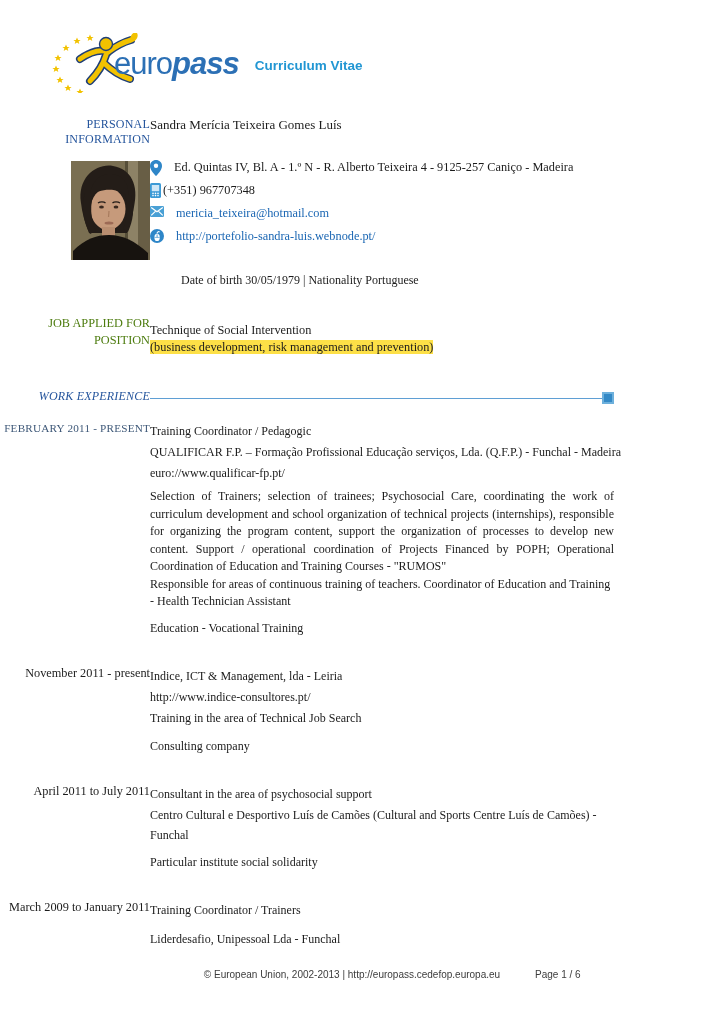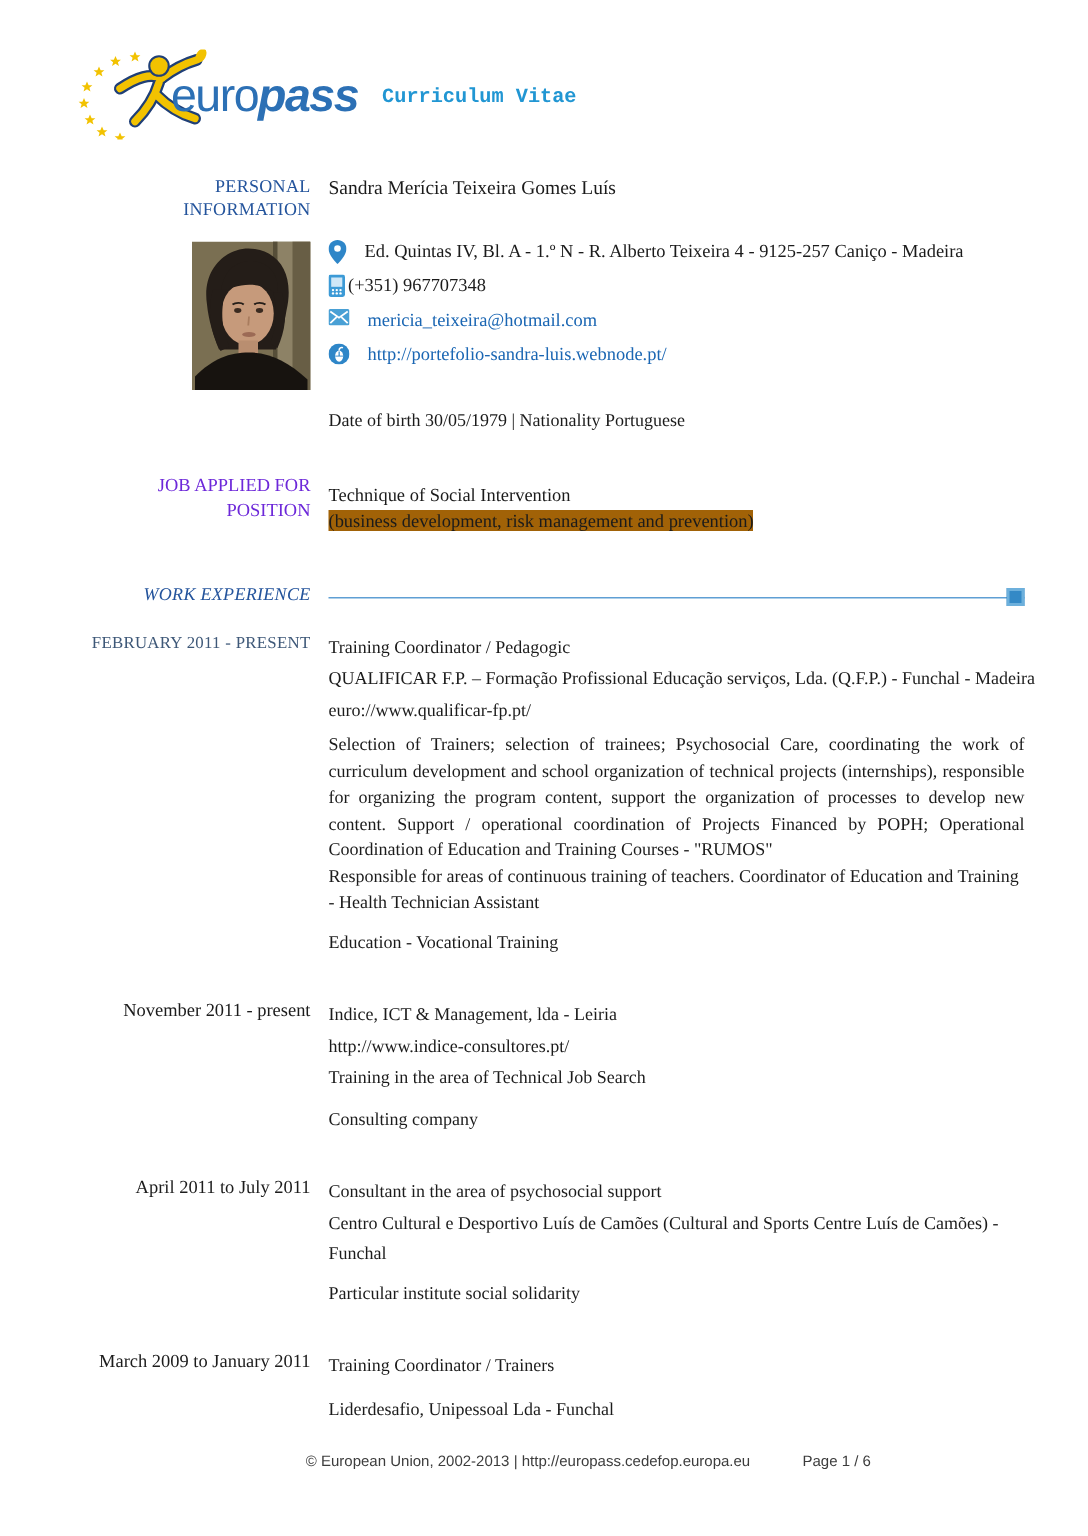--- a/index.html
+++ b/index.html
@@ -6,43 +6,43 @@
   .page{
     width:725px;height:1024px;position:relative;overflow:hidden;background:#fff;
     color:#1b1b1b;font-family:"Liberation Serif",serif;font-size:12px;margin:0 auto;
   }
   
   .hdr{display:flex;align-items:center;padding:33px 16px 0 40px;}
   .logo{display:flex;align-items:center;}
   .logo-text{font-family:"Liberation Sans",sans-serif;font-size:31px;color:#2c70b5;
     letter-spacing:-1px;margin-left:-26px;line-height:1;position:relative;z-index:1;}
   .logo-pass{font-weight:bold;font-style:italic;}
-  .doc-type{font-family:Liberation Mono, monospace;font-size:13.5px;font-weight:600;
+  .doc-type{font-family:Liberation Sans, sans-serif;font-size:13.5px;font-weight:600;
     color:#2196d3;margin-left:16px;margin-top:4px;}
   
-  .row{display:grid;grid-template-columns:150px 464px;column-gap:12px;padding-left:57px;}
+  .row{display:grid;grid-template-columns:150px 464px;}
   .lcell{text-align:right;}
   .section-label{font-size:12px;color:#24549c;letter-spacing:.2px;}
-  .label-dark{font-size:12.3px;color:#6d28d9;line-height:17px;display:inline-block;}
+  .label-dark{font-size:12.3px;color:#4d7c0f;line-height:17px;display:inline-block;}
   
   .personal-top{margin-top:24px;}
   .name{font-size:13px;}
   .personal-mid{margin-top:9px;}
   .photo-cell{display:flex;justify-content:flex-end;padding-top:5px;}
   .photo{width:79px;height:99px;display:block;}
   .contact-line{display:flex;align-items:flex-start;line-height:23px;font-size:12.3px;}
   .contact-line .ic{flex:0 0 auto;margin-top:4px;}
   .ic-gap{margin-right:12px;}
   .ic-tight{margin-right:2px;}
   a.link{color:#1a66b3;cursor:pointer;}
-  .personal-birth{margin-top:13px;}
+  .personal-birth{margin-top:13px;margin-left:31px;}
   
   .job{margin-top:27px;}
   .job-content{padding-top:7px;line-height:17px;font-size:12.3px;}
-  .highlight{background:#a16207;margin-top:17px;}
+  .highlight{background:#fde047;margin-top:17px;}
   
   .work-hdr{margin-top:33px;font-style:italic;}
   .rule{position:relative;margin-top:9px;border-top:1.8px solid #5f9fd4;}
   .rule-sq{position:absolute;right:0;top:-7px;width:12px;height:12px;background:#3489c6;
     box-shadow:inset 0 0 0 2px #6db0dc;}
   .entry{margin-top:29px;}
   .entry-first{margin-top:17px;}
   .period-caps{font-size:11.2px;color:#3e5878;letter-spacing:.2px;}
   .period{font-size:12.3px;color:#1c1c1c;}
   .line{line-height:21px;font-size:12px;white-space:nowrap;}

